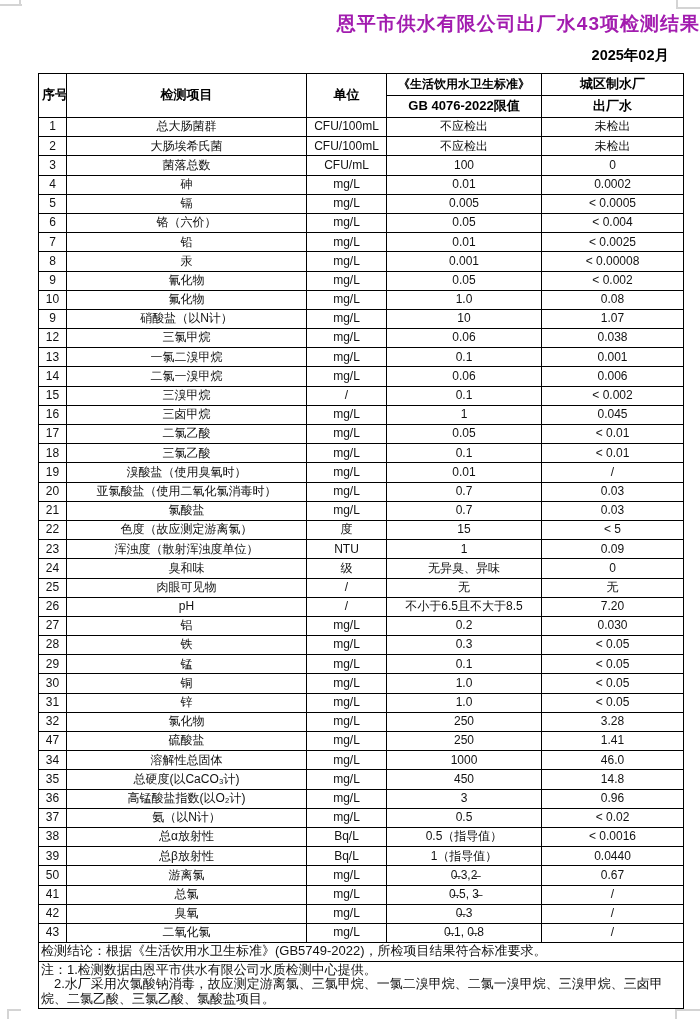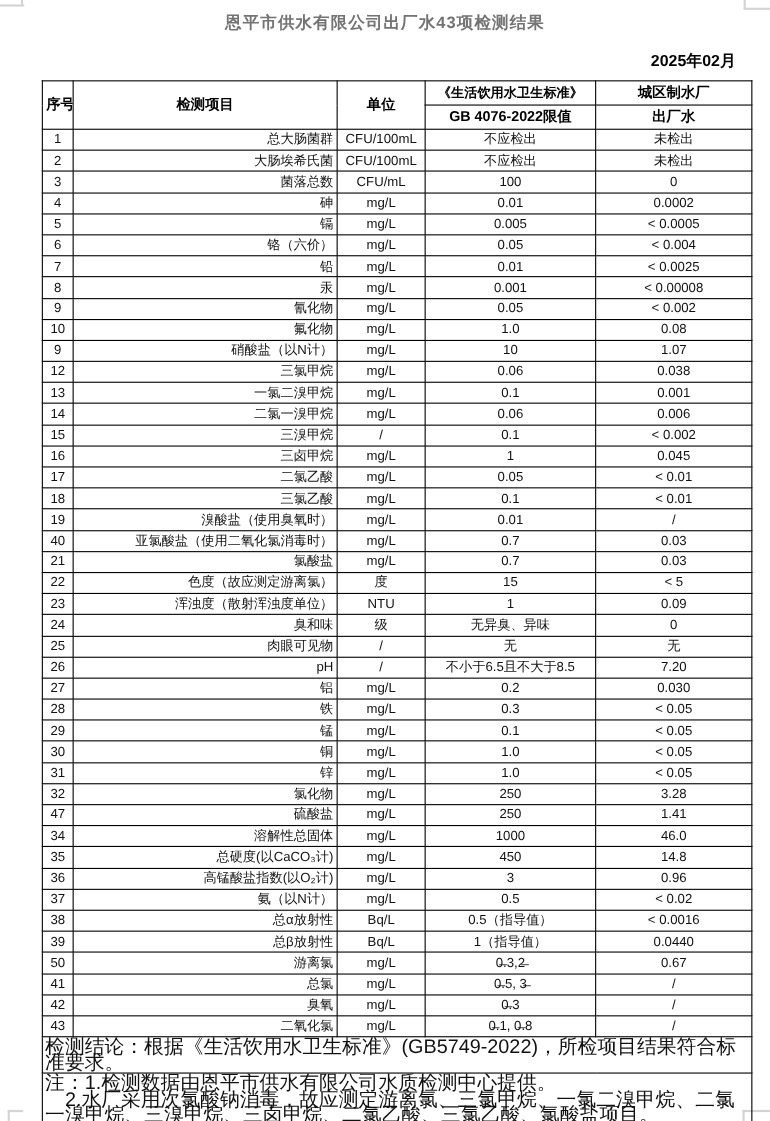--- a/index.html
+++ b/index.html
@@ -7,22 +7,22 @@
     position:relative;
     width:700px;height:1019px;
     background:#ffffff;
     font-family:"Liberation Sans","DejaVu Sans",sans-serif;
     color:#111111;
     overflow:hidden;
   }
   .corner{position:absolute;background:#d4d4d4;}
   .page-title{
     margin:0;padding-top:11px;
-    text-align:center;
-    font-size:15px;font-weight:bold;color:#737373;
+    text-align:right;
+    font-size:19px;font-weight:bold;color:#a21caf;
     letter-spacing:1px;
   }
   .report-date{
     position:absolute;top:46px;right:31px;
     font-size:14.5px;font-weight:bold;color:#000000;
   }
   table.results{
     position:absolute;left:14px;top:73px;
     width:645px;
     border-collapse:collapse;
@@ -38,25 +38,25 @@
     line-height:1.12;
     overflow:hidden;
     white-space:nowrap;
   }
   table.results thead th{
     height:21px;
     font-size:13px;font-weight:bold;color:#000;
   }
   table.results thead th.std1{font-size:12px;}
   table.results tbody td{height:18.2px;color:#111;}
-  table.results td.left, table.results th.left{text-align:right;}
+  table.results td.left, table.results th.left{text-align:center;}
   table.results .notes-row td{
     text-align:left;
     white-space:normal;
-    font-size:18px;
+    font-size:13px;
     line-height:14.5px;
     padding:1px 3px 2px 2px;
     height:auto;
   }
   .note-line{margin:0;}
 </style>
 </head>
 <body>
 
 <div class="page">
@@ -222,21 +222,21 @@
           <td>&lt; 0.01</td>
         </tr>
         <tr>
           <td>19</td>
           <td class="left">溴酸盐（使用臭氧时）</td>
           <td>mg/L</td>
           <td>0.01</td>
           <td>/</td>
         </tr>
         <tr>
-          <td>40</td>
+          <td>20</td>
           <td class="left">亚氯酸盐（使用二氧化氯消毒时）</td>
           <td>mg/L</td>
           <td>0.7</td>
           <td>0.03</td>
         </tr>
         <tr>
           <td>21</td>
           <td class="left">氯酸盐</td>
           <td>mg/L</td>
           <td>0.7</td>

